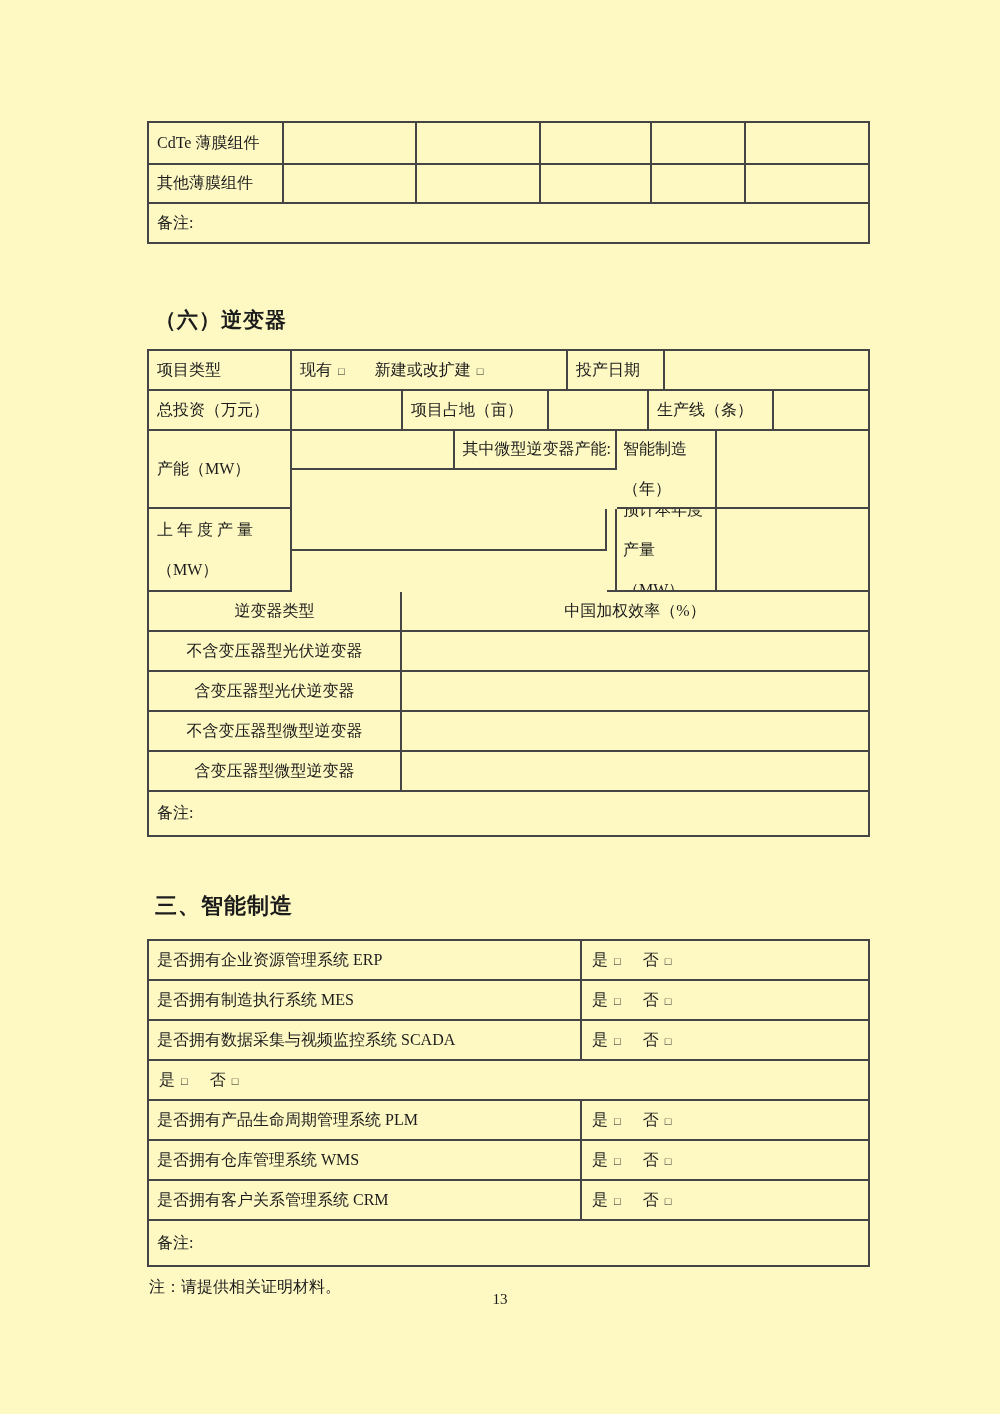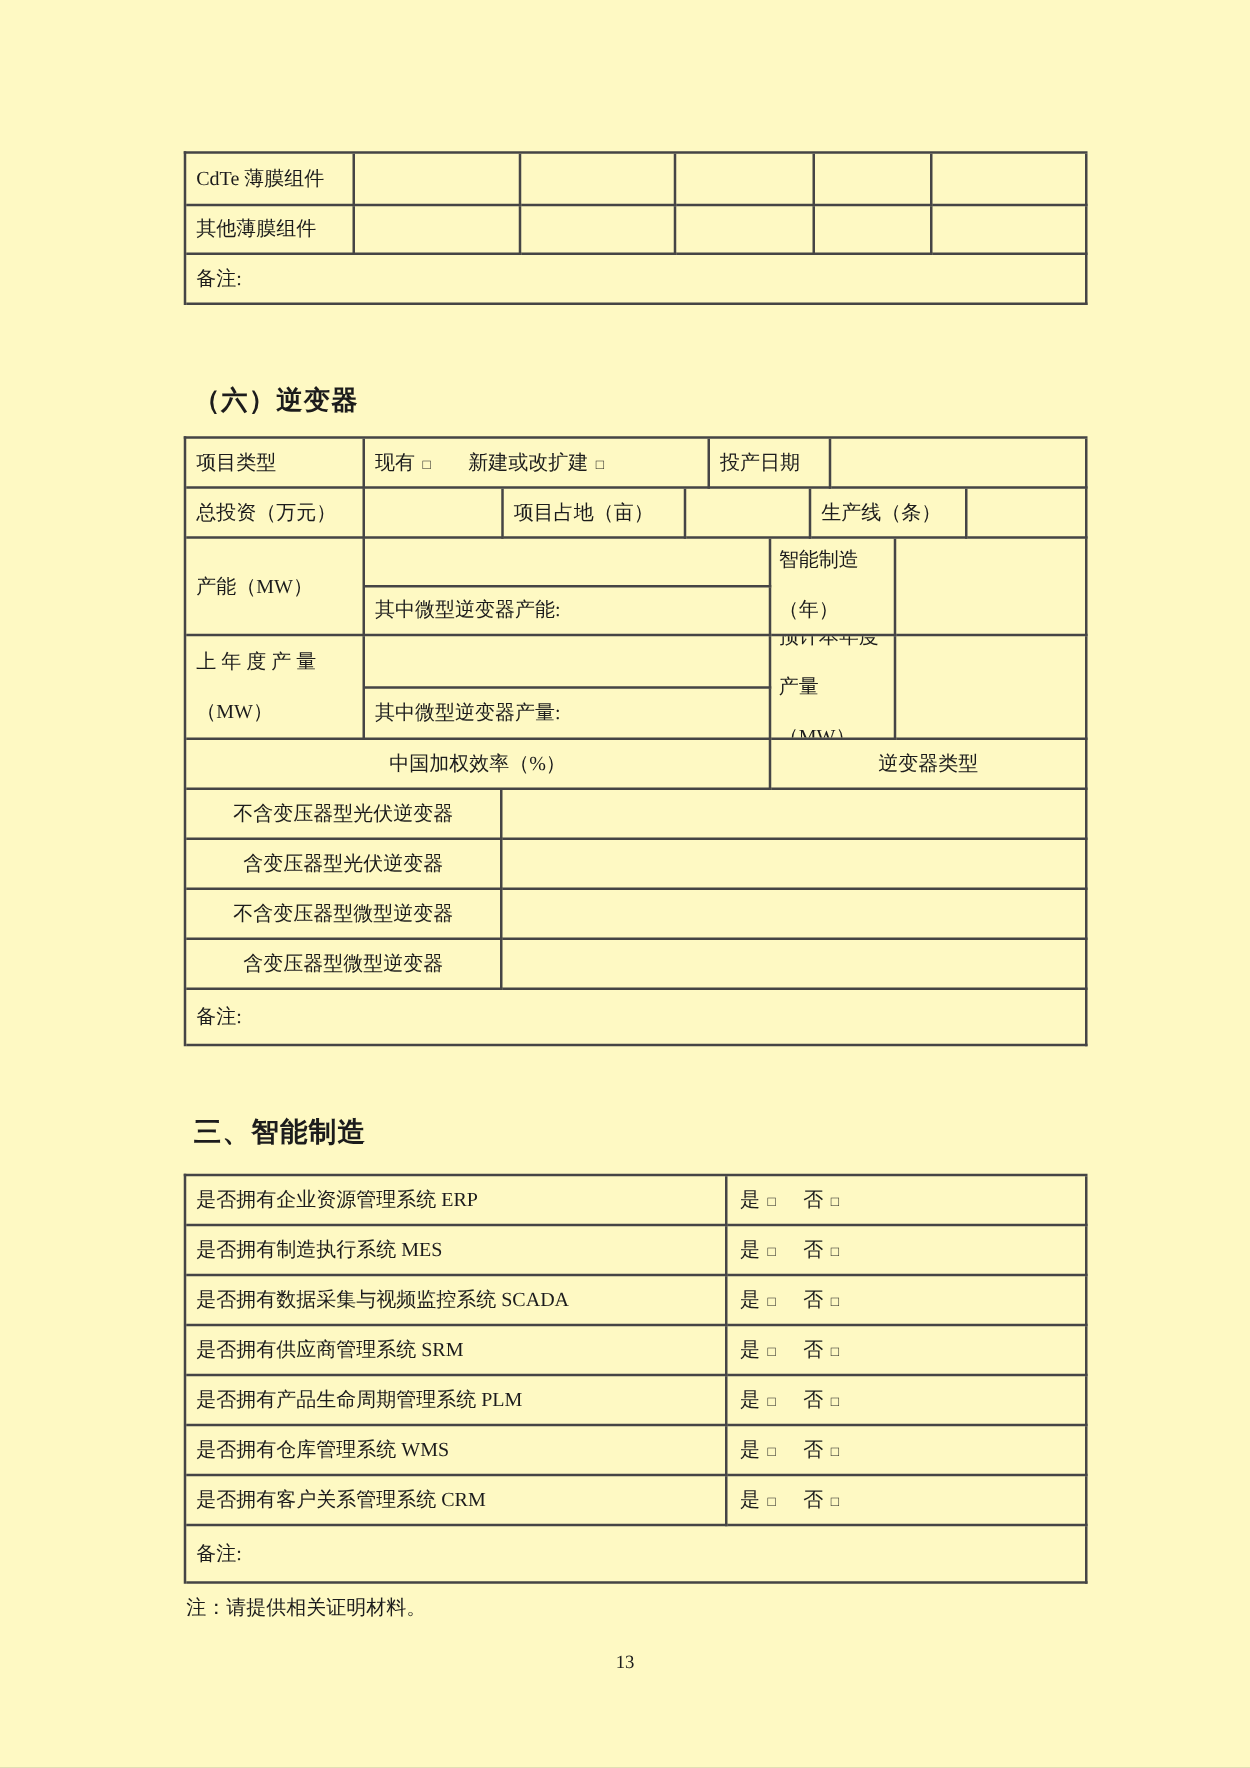--- a/index.html
+++ b/index.html
@@ -14,21 +14,21 @@
 
   
   .tbl{border-top:2px solid #454545;border-left:2px solid #454545;width:721px;}
   .trow{display:flex;width:100%;}
   .cell{
     box-sizing:border-box;border-right:2px solid #454545;border-bottom:2px solid #454545;
     display:flex;align-items:center;padding:0 0 0 8px;overflow:hidden;
   }
   .cell.center{justify-content:center;padding:0;text-align:center;}
   .cell.fill{flex:1;}
-  .stack{display:flex;flex-direction:column;box-sizing:border-box;}
+  .stack{display:flex;flex-direction:row;box-sizing:border-box;}
   .pre{white-space:pre-line;line-height:40px;}
   .cb{font-size:11px;margin-left:6px;line-height:1;}
   .h40{height:40px;}.h42{height:42px;}.h39{height:39px;}.h45{height:45px;}.h46{height:46px;}
   .h78{height:78px;}.h83{height:83px;}
 
   
   .tc0{width:135px;}.tc1{width:133px;}.tc2{width:124px;}.tc3{width:111px;}.tc4{width:94px;}
 
   
   .ic-label{width:143px;}
@@ -47,21 +47,21 @@
     margin:60px 0 12px 0;padding-left:8px;font-weight:bold;font-size:21px;line-height:33px;
     font-family:"Liberation Serif","DejaVu Serif",serif;letter-spacing:1px;
   }
   .sec-title-sans{
     margin:53px 0 17px 0;padding-left:8px;font-weight:bold;font-size:22px;line-height:32px;
     font-family:"Liberation Sans","DejaVu Sans",sans-serif;letter-spacing:1px;
   }
   .footnote{margin-top:9px;padding-left:2px;line-height:22px;font-size:16px;}
   .page-number{
     position:absolute;left:0;top:1291px;width:100%;text-align:center;
-    font-size:15px;font-family:"Liberation Serif","DejaVu Serif",serif;margin-top:31px;
+    font-size:15px;font-family:"Liberation Serif","DejaVu Serif",serif;
   }
   .opt{margin-right:30px;}
 </style>
 </head>
 <body>
 
 <div class="page">
   <div class="content">
 
     <div class="tbl" id="top-table">
@@ -132,22 +132,22 @@
           <div class="cell" style="width:100%;flex:1;">其中微型逆变器产量:</div>
         </div>
         <div class="cell narrow">
           <span class="pre">预计本年度
 产量（MW）</span>
         </div>
         <div class="cell fill"></div>
       </div>
 
       <div class="trow h40">
+        <div class="cell center type-l">逆变器类型</div>
         <div class="cell center fill">中国加权效率（%）</div>
-        <div class="cell center type-l">逆变器类型</div>
       </div>
 
       <div id="type-rows">
           <div class="trow h40">
             <div class="cell center type-l">不含变压器型光伏逆变器</div>
             <div class="cell fill"></div>
           </div>
           <div class="trow h40">
             <div class="cell center type-l">含变压器型光伏逆变器</div>
             <div class="cell fill"></div>
@@ -186,21 +186,20 @@
             </div>
           </div>
           <div class="trow h40">
             <div class="cell q-col">是否拥有数据采集与视频监控系统 SCADA</div>
             <div class="cell fill ans">
               <span class="yes">是<span class="cb">□</span></span>
               <span class="no">否<span class="cb">□</span></span>
             </div>
           </div>
           <div class="trow h40">
-            <div class="cell q-col">是否拥有供应商管理系统 SRM</div>
             <div class="cell fill ans">
               <span class="yes">是<span class="cb">□</span></span>
               <span class="no">否<span class="cb">□</span></span>
             </div>
           </div>
           <div class="trow h40">
             <div class="cell q-col">是否拥有产品生命周期管理系统 PLM</div>
             <div class="cell fill ans">
               <span class="yes">是<span class="cb">□</span></span>
               <span class="no">否<span class="cb">□</span></span>

